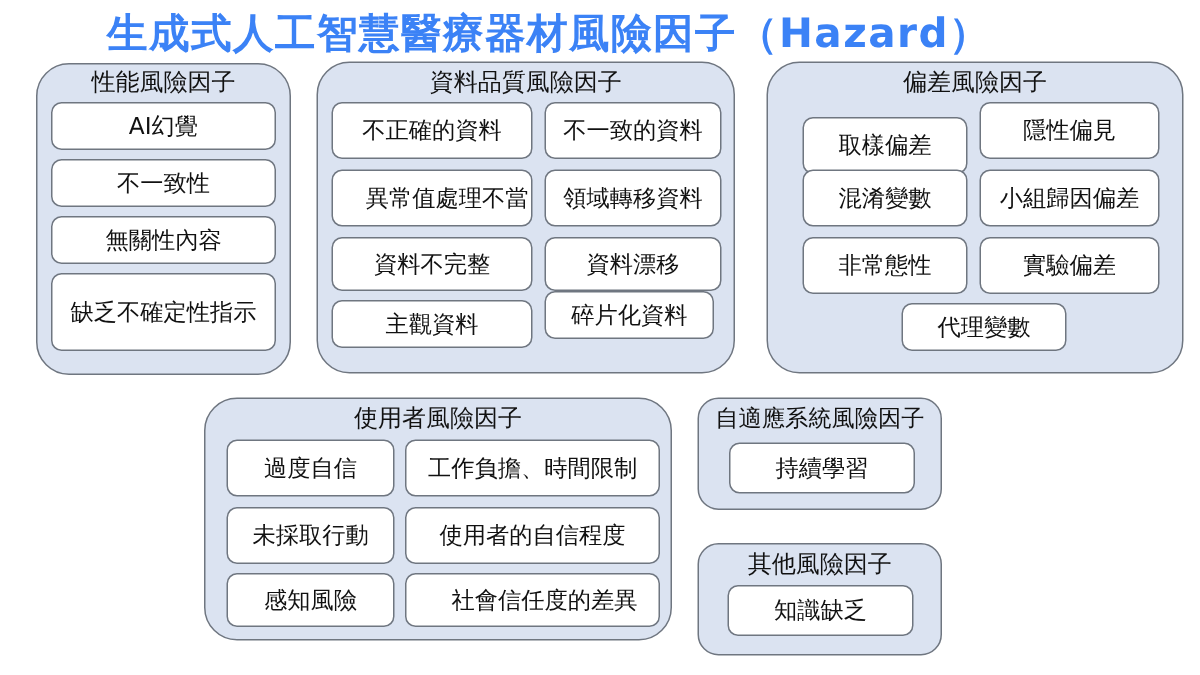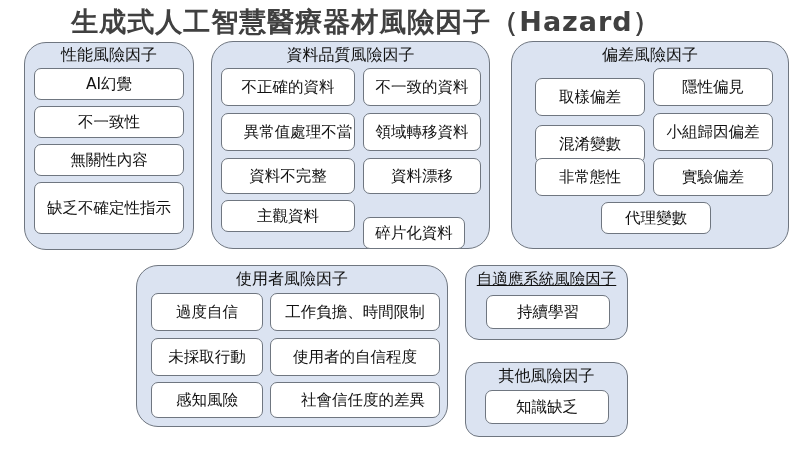--- a/index.html
+++ b/index.html
@@ -2,21 +2,21 @@
 <html><head>
 <meta charset="utf-8">
 <style>
   html, body { margin:0; padding:0; }
   body {
     width:800px; height:450px; background:#ffffff; position:relative; overflow:hidden;
     font-family: "DejaVu Sans", "Liberation Sans", sans-serif; color:#111;
   }
   .title {
     position:absolute; left:0; top:4px; width:732px; text-align:center;
-    font-size:27px; font-weight:bold; letter-spacing:1px; color:#404040;
+    font-size:27px; font-weight:bold; letter-spacing:1px; color:#3b82f6;
   }
   .group {
     position:absolute; background:#dbe3f1; border:1.5px solid #6f7680;
     border-radius:22px; box-sizing:border-box;
   }
   .group-title {
     position:absolute; left:0; right:0; text-align:center;
     font-size:16px; color:#111;
   }
   .item {
@@ -41,45 +41,45 @@
 
 <div class="group" style="left:211px;top:41px;width:279px;height:208px;">
   <div class="group-title" style="top:3px;">資料品質風險因子</div>
   <div class="item" style="left:9px;top:26px;width:134px;height:38px;">不正確的資料</div>
   <div class="item" style="left:151px;top:26px;width:118px;height:38px;">不一致的資料</div>
   <div class="item" style="left:9px;top:71px;width:134px;height:38px;padding-left:20px;">異常值處理不當</div>
   <div class="item" style="left:151px;top:71px;width:118px;height:38px;">領域轉移資料</div>
   <div class="item" style="left:9px;top:116px;width:134px;height:36px;">資料不完整</div>
   <div class="item" style="left:151px;top:116px;width:118px;height:36px;">資料漂移</div>
   <div class="item" style="left:9px;top:158px;width:134px;height:32px;">主觀資料</div>
-  <div class="item" style="left:151px;top:175px;width:102px;height:32px;font-family:Liberation Mono, monospace;">碎片化資料</div>
+  <div class="item" style="left:151px;top:152px;width:113px;height:32px;font-family:Liberation Mono, monospace;">碎片化資料</div>
 </div>
 
 <div class="group" style="left:511px;top:41px;width:278px;height:208px;">
   <div class="group-title" style="top:3px;">偏差風險因子</div>
   <div class="item" style="left:23px;top:36px;width:110px;height:38px;">取樣偏差</div>
   <div class="item" style="left:141px;top:26px;width:120px;height:38px;">隱性偏見</div>
-  <div class="item" style="left:23px;top:71px;width:110px;height:38px;margin-top:12px;">混淆變數</div>
+  <div class="item" style="left:23px;top:71px;width:110px;height:38px;">混淆變數</div>
   <div class="item" style="left:141px;top:71px;width:120px;height:38px;">小組歸因偏差</div>
   <div class="item" style="left:23px;top:116px;width:110px;height:38px;">非常態性</div>
   <div class="item" style="left:141px;top:116px;width:120px;height:38px;">實驗偏差</div>
   <div class="item" style="left:89px;top:160px;width:110px;height:32px;">代理變數</div>
 </div>
 
 <div class="group" style="left:136px;top:265px;width:312px;height:162px;">
   <div class="group-title" style="top:3px;">使用者風險因子</div>
   <div class="item" style="left:14px;top:27px;width:112px;height:38px;">過度自信</div>
   <div class="item" style="left:133px;top:27px;width:170px;height:38px;">工作負擔、時間限制</div>
   <div class="item" style="left:14px;top:72px;width:112px;height:38px;">未採取行動</div>
   <div class="item" style="left:133px;top:72px;width:170px;height:38px;">使用者的自信程度</div>
   <div class="item" style="left:14px;top:116px;width:112px;height:36px;">感知風險</div>
   <div class="item" style="left:133px;top:116px;width:170px;height:36px;padding-left:16px;">社會信任度的差異</div>
 </div>
 
 <div class="group" style="left:465px;top:265px;width:163px;height:75px;border-radius:14px;">
-  <div class="group-title" style="top:3px;font-size:15.5px;text-decoration:underline;">自適應系統風險因子</div>
+  <div class="group-title" style="top:3px;font-size:15.5px;">自適應系統風險因子</div>
   <div class="item" style="left:20px;top:29px;width:124px;height:34px;">持續學習</div>
 </div>
 
 <div class="group" style="left:465px;top:362px;width:163px;height:75px;border-radius:14px;padding-left:33px;">
   <div class="group-title" style="top:3px;">其他風險因子</div>
   <div class="item" style="left:19px;top:27px;width:124px;height:34px;">知識缺乏</div>
 </div>
 
 </body></html>

